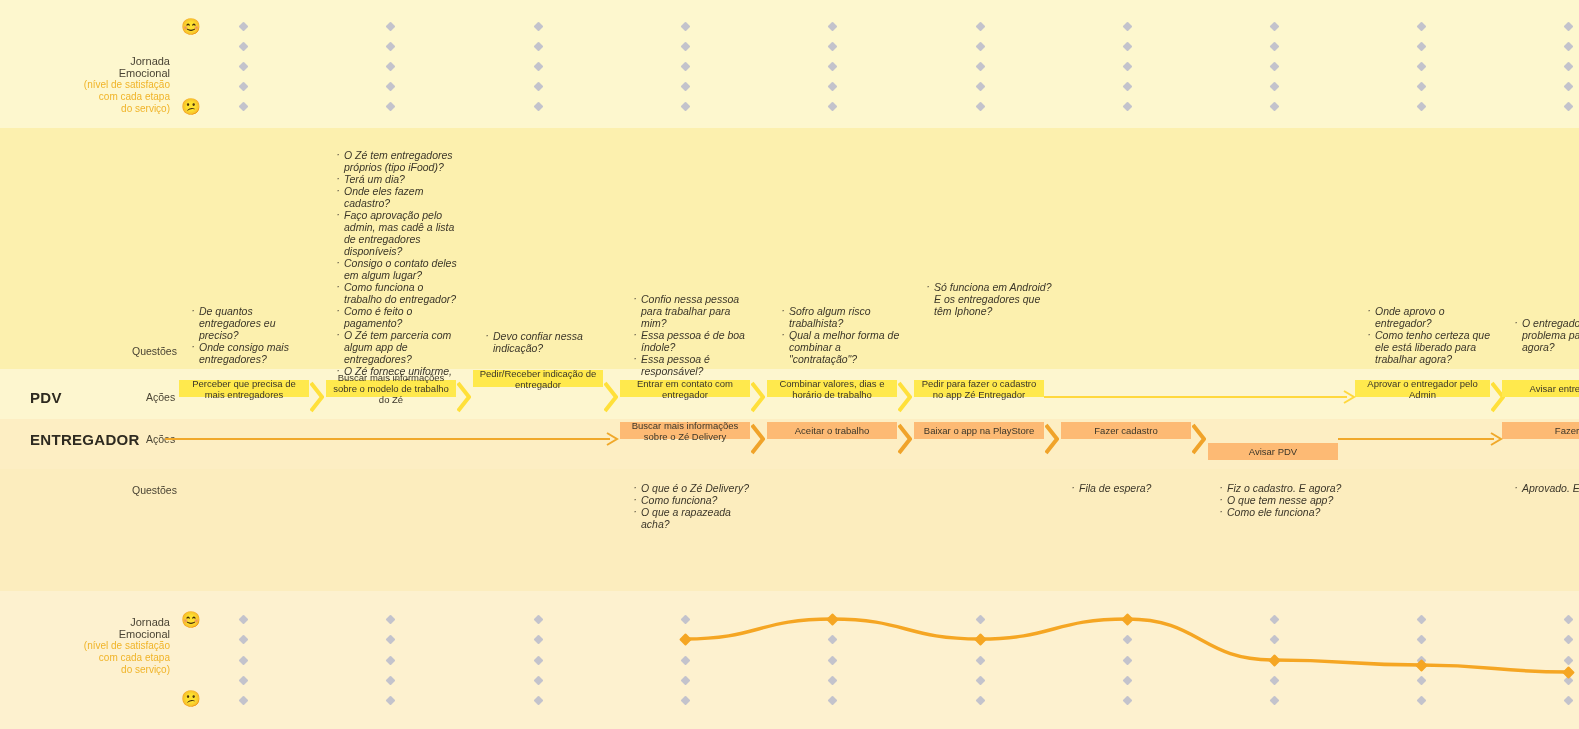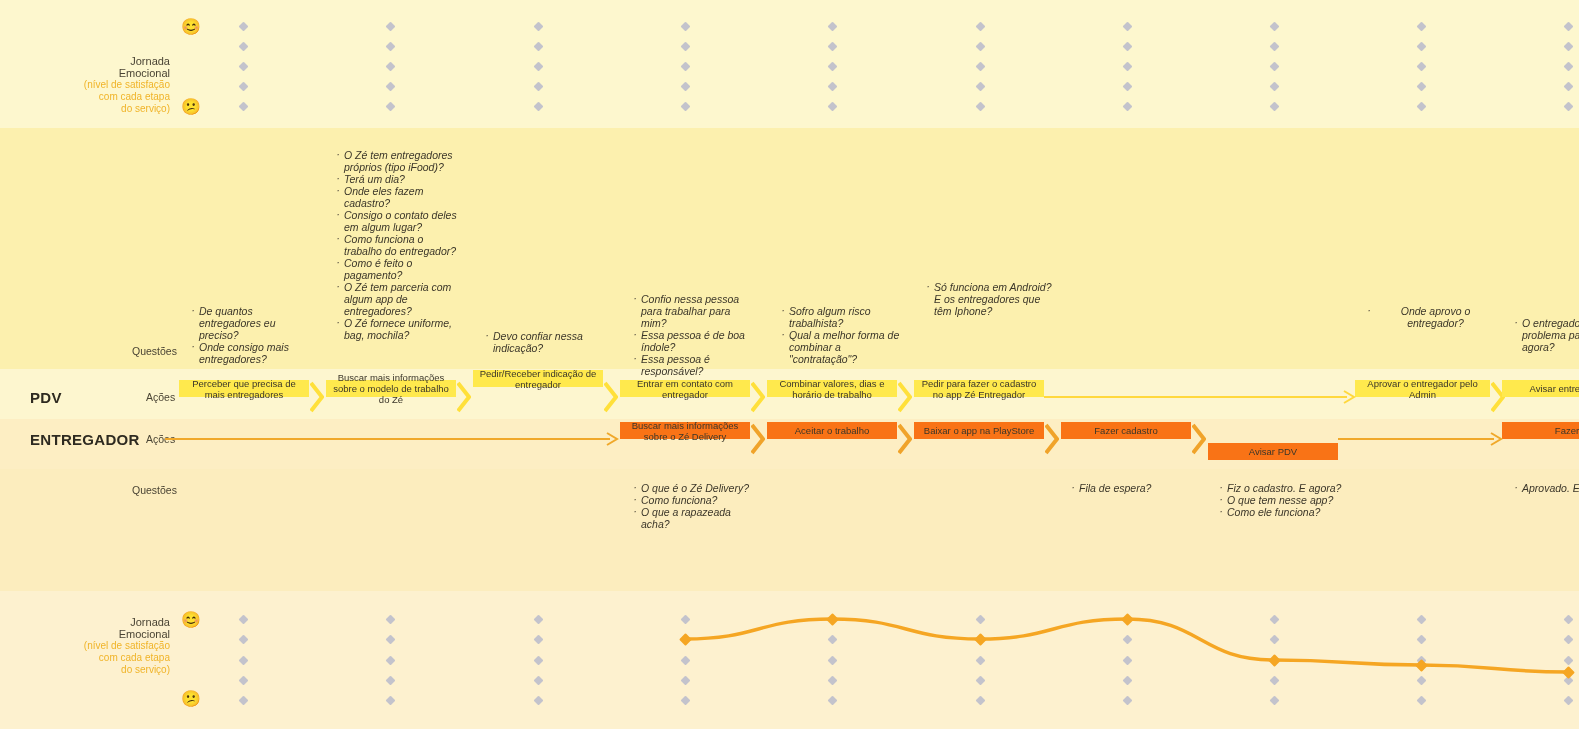--- a/index.html
+++ b/index.html
@@ -51,21 +51,21 @@
 
   
   .act {
     position: absolute; height: 17px;
     display: flex; align-items: center; justify-content: center;
     text-align: center; font-size: 9.5px; line-height: 11px;
     color: #3b3629; padding: 0 6px;
   }
   .act.pdv   { background: #ffe94d; }
   .act.ent   { background: #fcb game; }
-  .act.ent   { background: #f97316; }
+  .act.ent   { background: #fdba74; }
 
   
   .small-lbl { position: absolute; font-size: 10.5px; color: #4a4434; }
 </style>
 </head>
 <body>
 
 <div id="board">
 
   <div class="band band-emotion-top"></div>
@@ -143,20 +143,21 @@
         <ul>
           <li>De quantos entregadores eu preciso?</li>
           <li>Onde consigo mais entregadores?</li>
         </ul>
       </div>
       <div class="qblock" style="left: 335px; top: 149px; width: 125px;">
         <ul>
           <li>O Zé tem entregadores próprios (tipo iFood)?</li>
           <li>Terá um dia?</li>
           <li>Onde eles fazem cadastro?</li>
+          <li>Faço aprovação pelo admin, mas cadê a lista de entregadores disponíveis?</li>
           <li>Consigo o contato deles em algum lugar?</li>
           <li>Como funciona o trabalho do entregador?</li>
           <li>Como é feito o pagamento?</li>
           <li>O Zé tem parceria com algum app de entregadores?</li>
           <li>O Zé fornece uniforme, bag, mochila?</li>
         </ul>
       </div>
       <div class="qblock" style="left: 484px; top: 330px; width: 125px;">
         <ul>
           <li>Devo confiar nessa indicação?</li>
@@ -173,23 +174,24 @@
         <ul>
           <li>Sofro algum risco trabalhista?</li>
           <li>Qual a melhor forma de combinar a "contratação"?</li>
         </ul>
       </div>
       <div class="qblock" style="left: 925px; top: 281px; width: 130px;">
         <ul>
           <li>Só funciona em Android? E os entregadores que têm Iphone?</li>
         </ul>
       </div>
-      <div class="qblock" style="left: 1366px; top: 305px; width: 130px; text-align: center;">
+      <div class="qblock" style="left: 1366px; top: 305px; width: 130px;">
         <ul>
           <li>Onde aprovo o entregador?</li>
+          <li>Como tenho certeza que ele está liberado para trabalhar agora?</li>
         </ul>
       </div>
       <div class="qblock" style="left: 1513px; top: 317px; width: 130px;">
         <ul>
           <li>O entregador teve problema para usar agora?</li>
         </ul>
       </div>
     </div>
 
   <div class="lane-title" style="top:389px; left:30px;">PDV</div>

